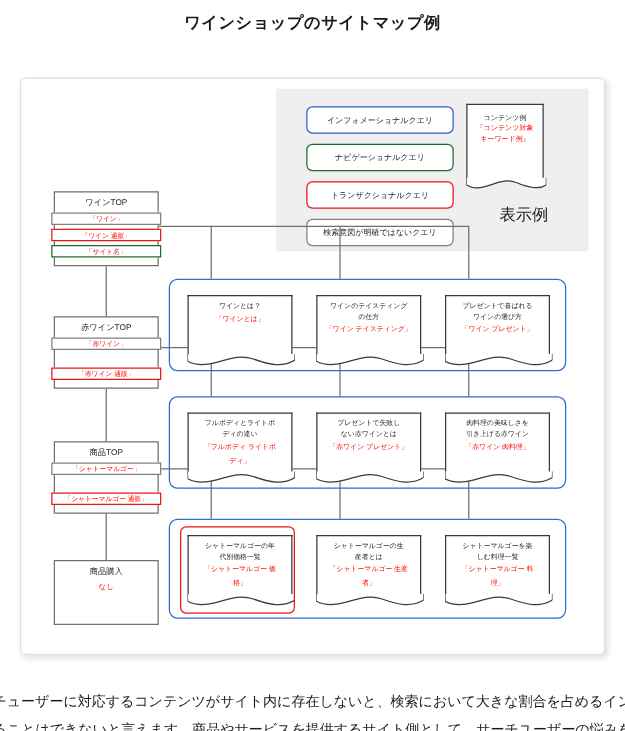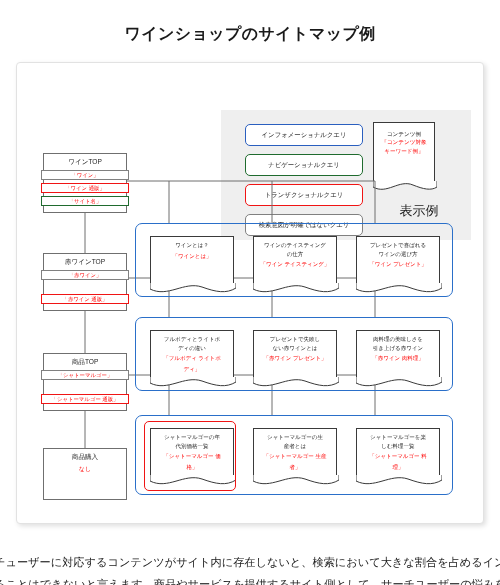--- a/index.html
+++ b/index.html
@@ -7,42 +7,41 @@
     margin: 0; padding: 0;
     width: 500px; height: 585px;
     background: #ffffff;
     font-family: "Liberation Sans", "DejaVu Sans", sans-serif;
     overflow: hidden;
   }
   #page { position: relative; width: 500px; height: 585px; background:#fff; }
 
   
   .page-title {
-    position: absolute; left: 0; top: 24px; width: 500px;
+    position: absolute; left: 0; top: 9px; width: 500px;
     text-align: center;
-    font-size: 16px; font-weight: bold; color: #1a1a1a;
+    font-size: 13px; font-weight: bold; color: #1a1a1a;
     letter-spacing: .4px;
   }
 
   
   .diagram-frame {
     position: absolute; left: 16px; top: 62px;
     width: 468px; height: 462px;
     background: #ffffff;
     border: 1px solid #e2e2e2;
     border-radius: 4px;
     box-shadow: 2px 2px 5px rgba(0,0,0,.13);
   }
 
   
   .legend-panel {
     position: absolute; left: 204px; top: 8px;
     width: 250px; height: 130px;
     background: #efefef;
-    margin-top: 39px;
   }
   .legend-chip {
     position: absolute; left: 24px;
     width: 118px; height: 22px;
     background: #ffffff;
     border-radius: 5px;
     display: flex; align-items: center; justify-content: center;
     font-size: 6.4px; color: #222; white-space: nowrap;
   }
   .chip-informational { top: 14px;  border: 1.7px solid #2a5fbf; }

